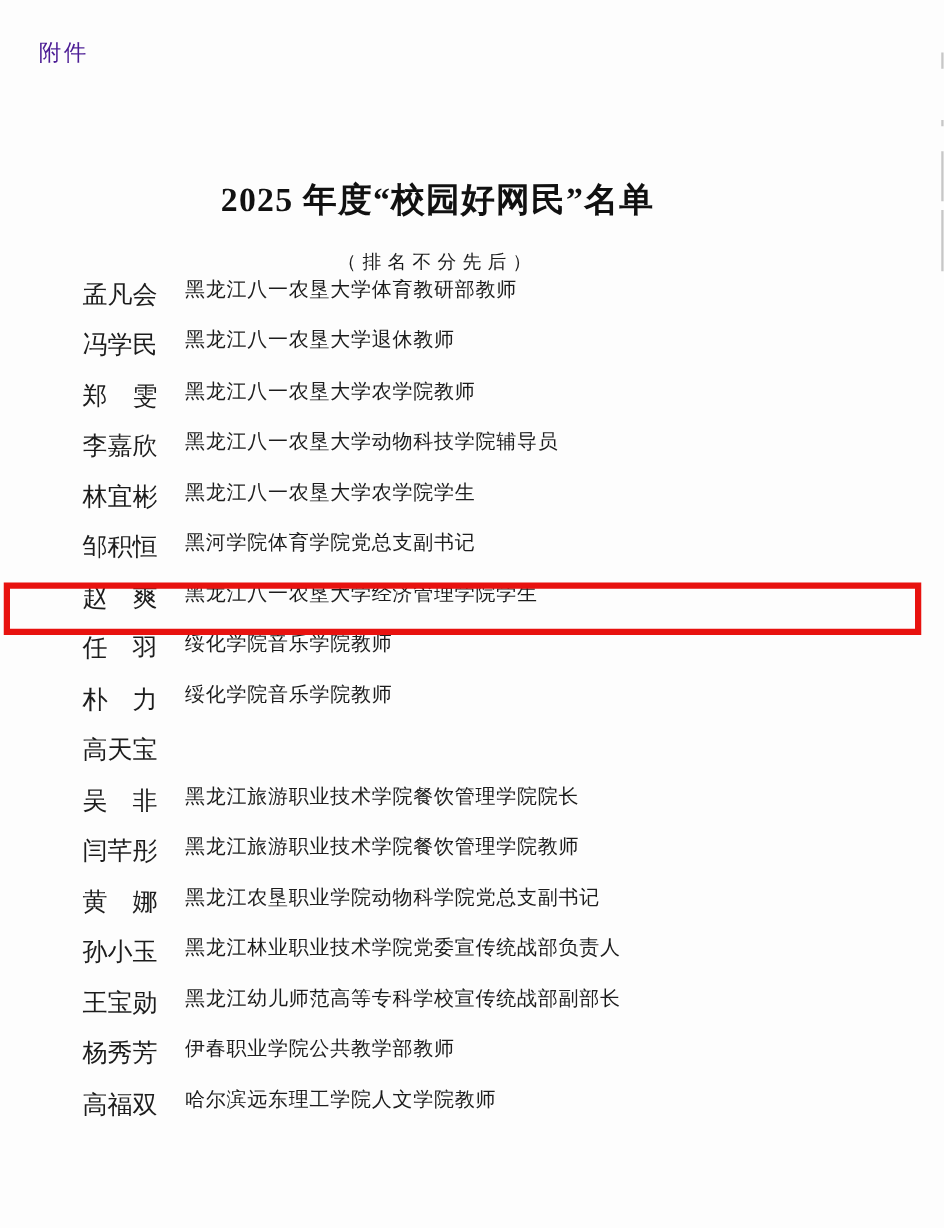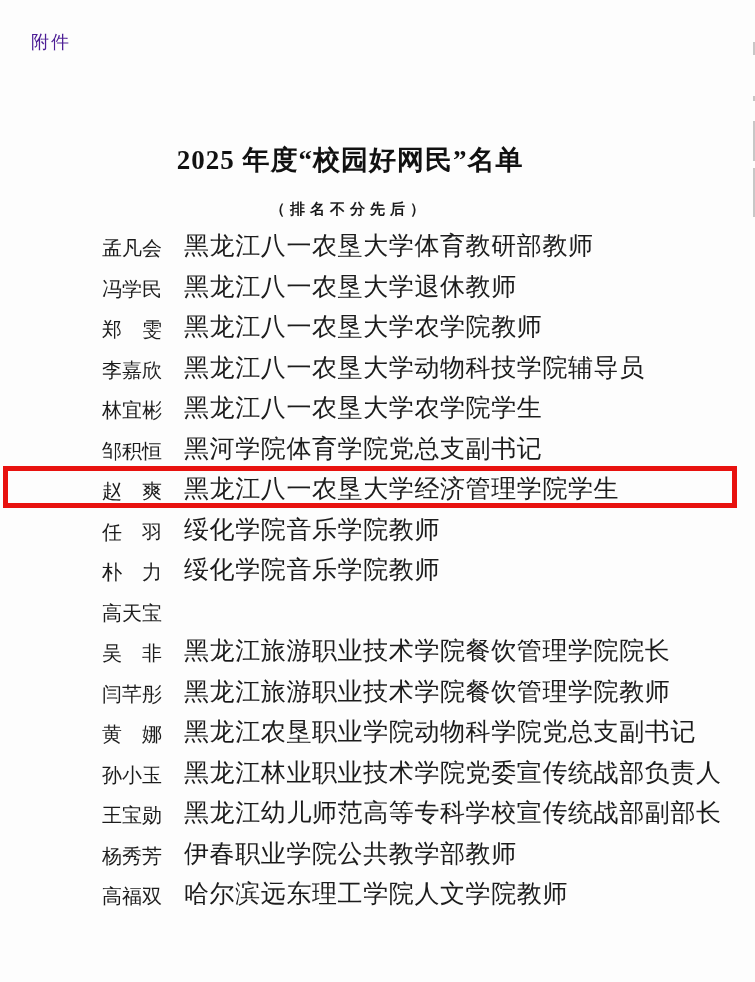--- a/index.html
+++ b/index.html
@@ -37,50 +37,50 @@
     font-size: 27px;
     font-weight: 700;
     letter-spacing: 1px;
     color: #111;
     font-family: "Liberation Serif", serif;
     margin-top: 39px;
   }
   .page-subtitle {
     margin-top: 22px;
     font-size: 15px;
-    font-weight: 700;
+    font-weight: 400;
     letter-spacing: 5px;
     color: #1a1a1a;
   }
 
   .list {
     position: absolute;
     left: 0;
     top: 221.8px;
     width: 755px;
   }
   .row {
     display: flex;
-    align-items: flex-end;
+    align-items: flex-start;
     height: 40.5px;
-    padding-left: 102px;
+    padding-left: 66px;
     white-space: nowrap;
   }
   .name {
     display: inline-block;
     width: 60px;
     font-size: 20px;
     text-align: justify;
     text-align-last: justify;
     letter-spacing: 0;
     color: #1c1c1c;
   }
   .affil {
     margin-left: 22px;
-    font-size: 25px;
+    font-size: 16px;
     letter-spacing: 0.6px;
     color: #1c1c1c;
   }
 
   .highlight-box {
     position: absolute;
     left: 3px;
     top: 466px;
     width: 734px;
     height: 42px;

